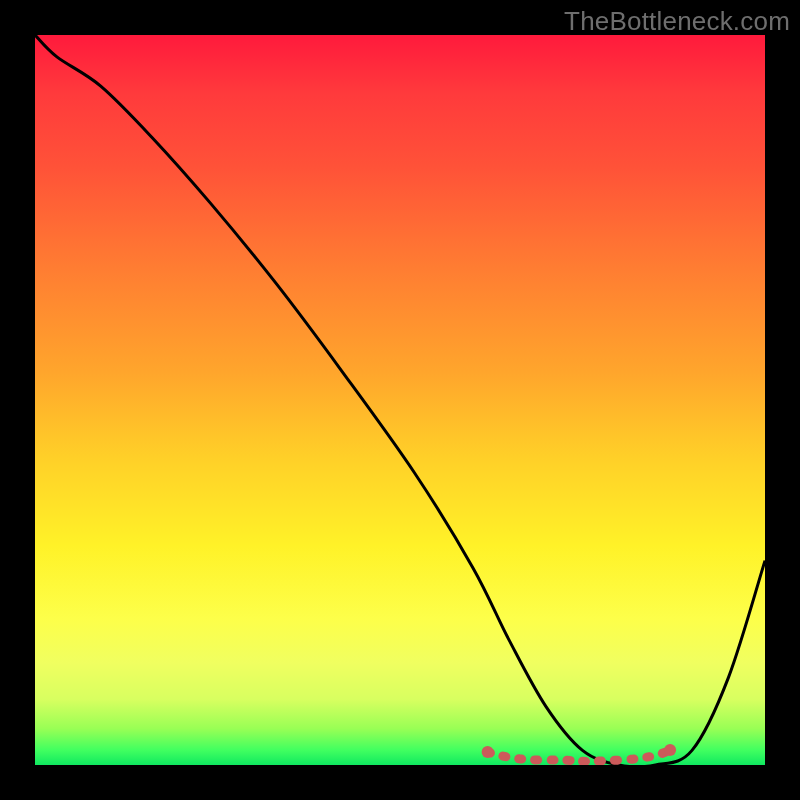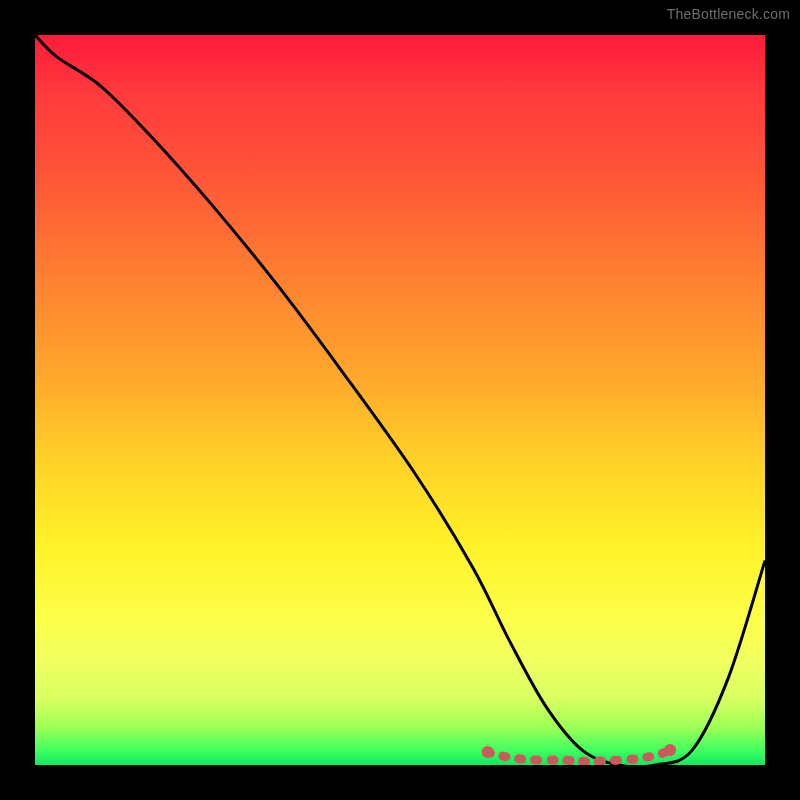--- a/index.html
+++ b/index.html
@@ -47,21 +47,21 @@
     left: 0;
     top: 0;
     width: 730px;
     height: 730px;
   }
   .watermark {
     position: absolute;
     top: 6px;
     right: 10px;
     color: #6e6e6e;
-    font-size: 14px;
+    font-size: 26px;
     font-weight: 500;
     letter-spacing: 0.2px;
     user-select: none;
   }
 </style>
 </head>
 <body>
 
 <div class="frame">
 

